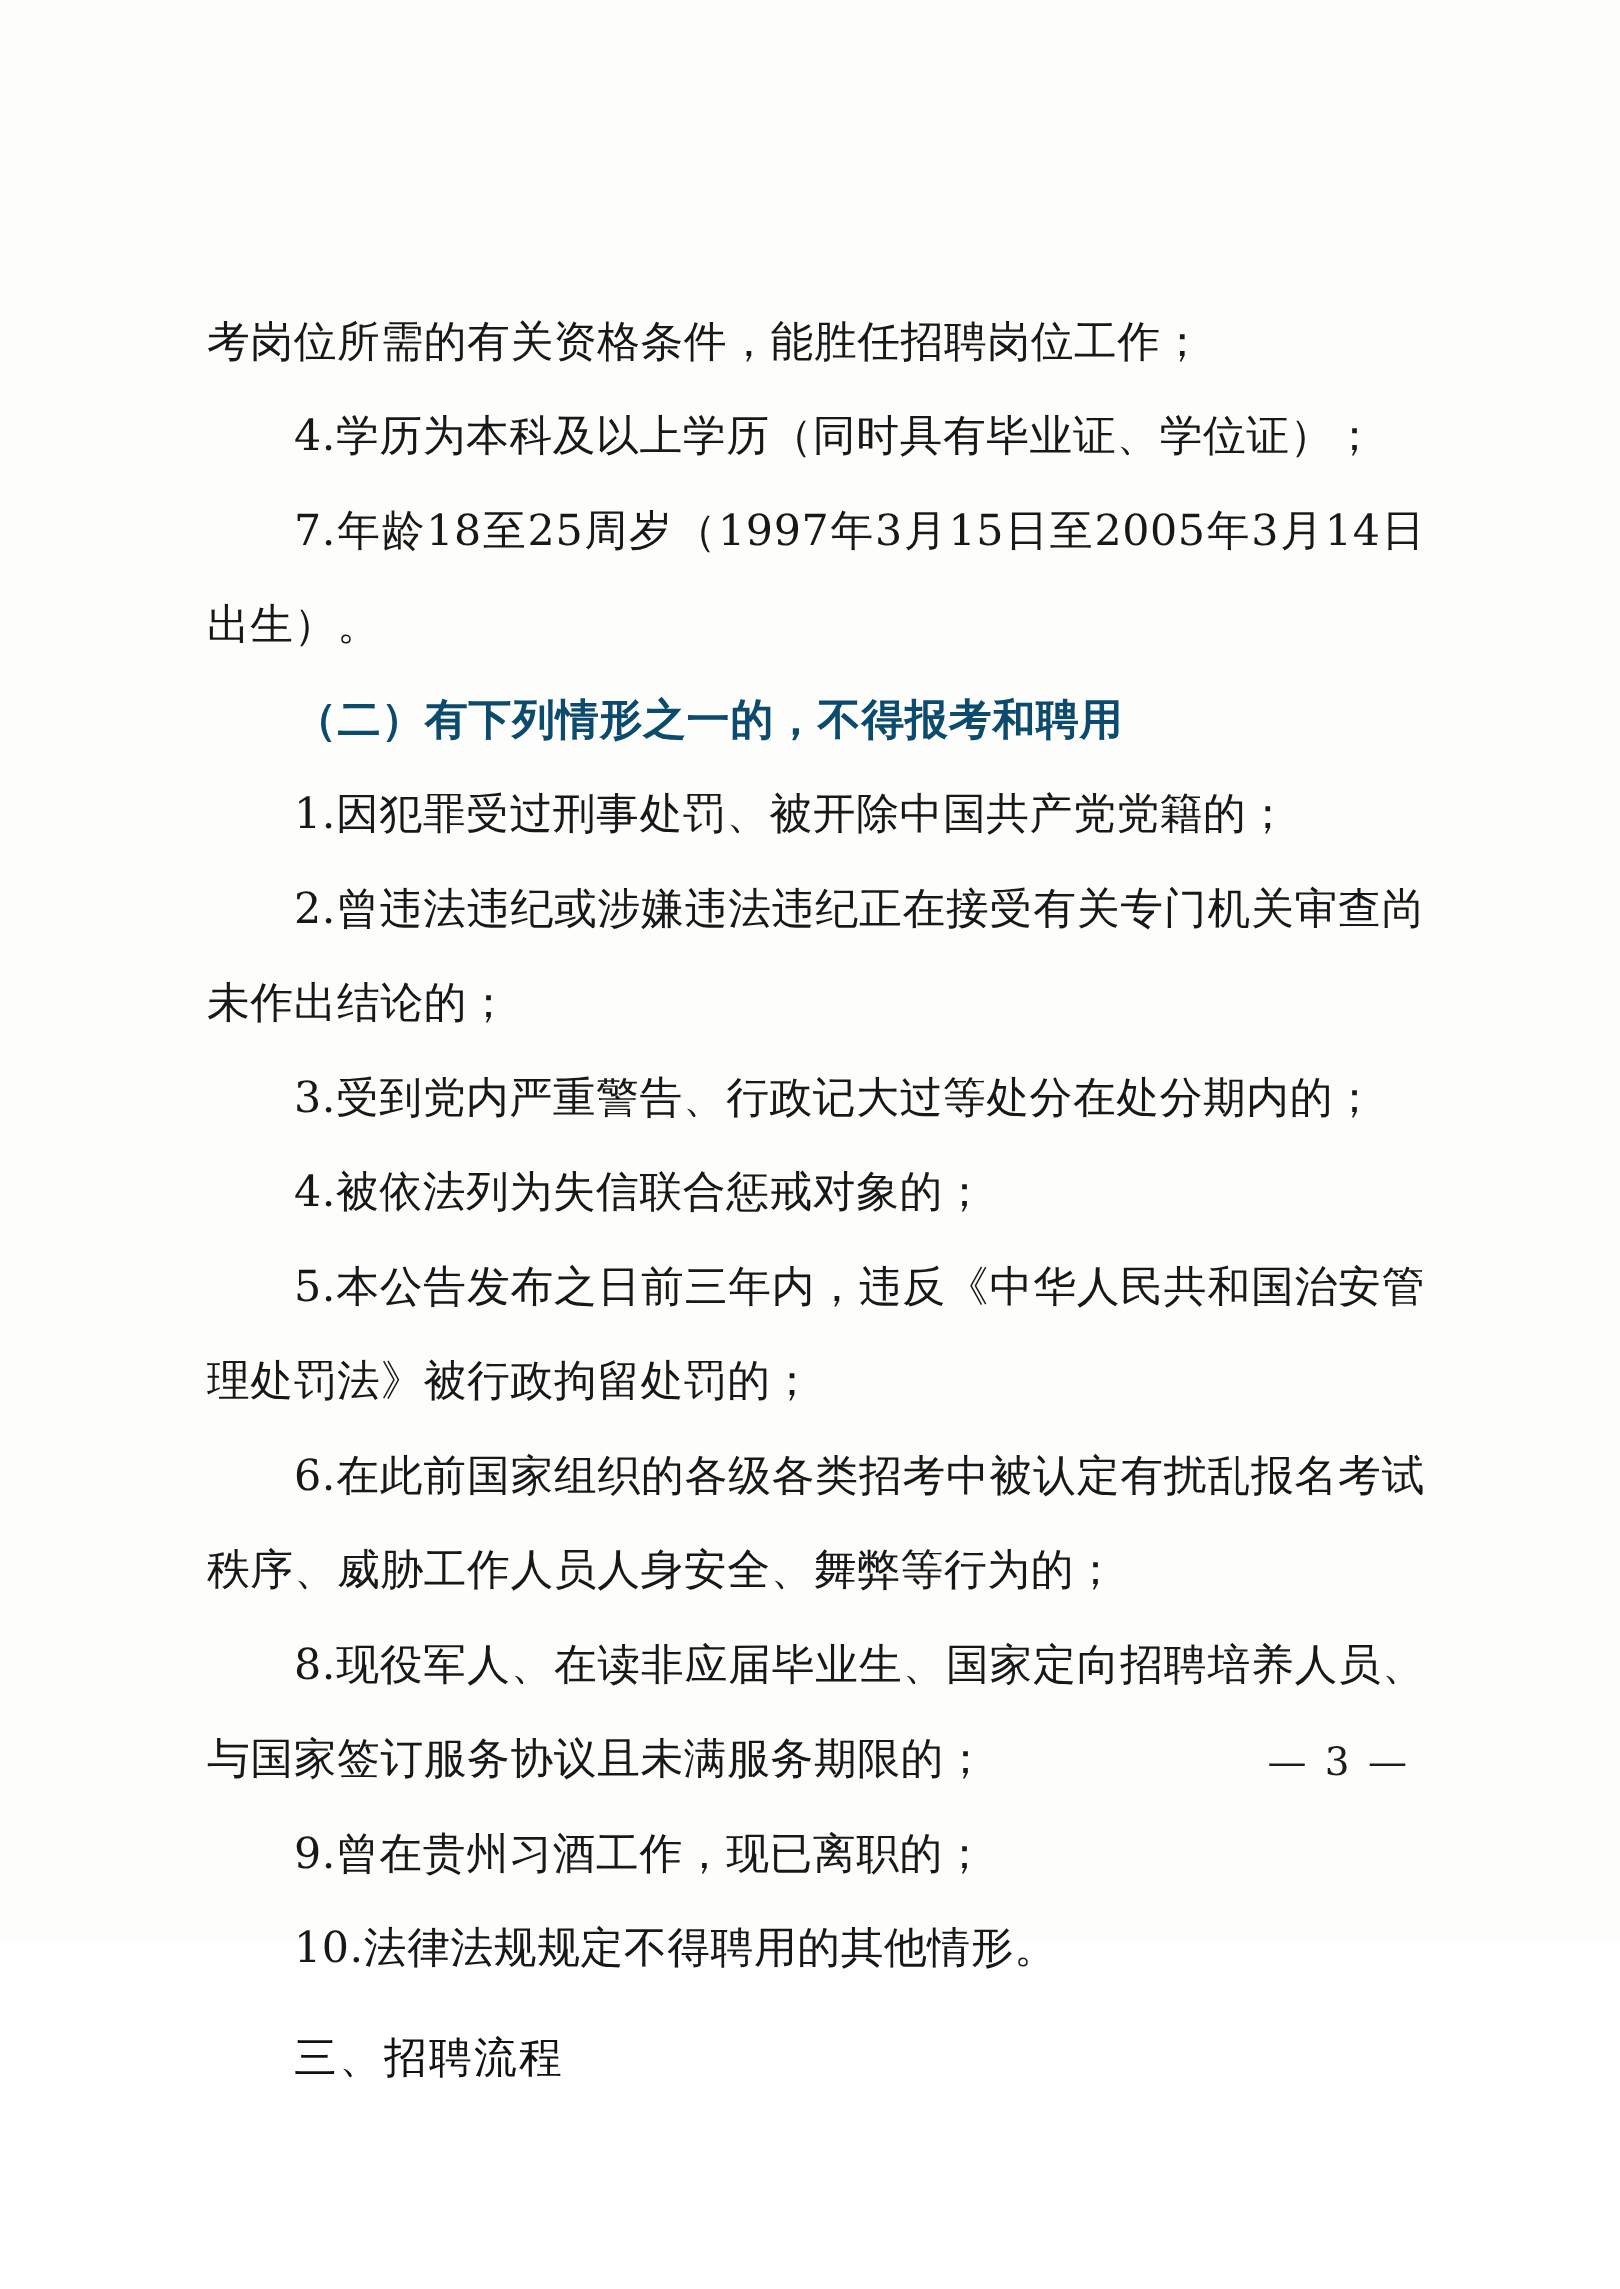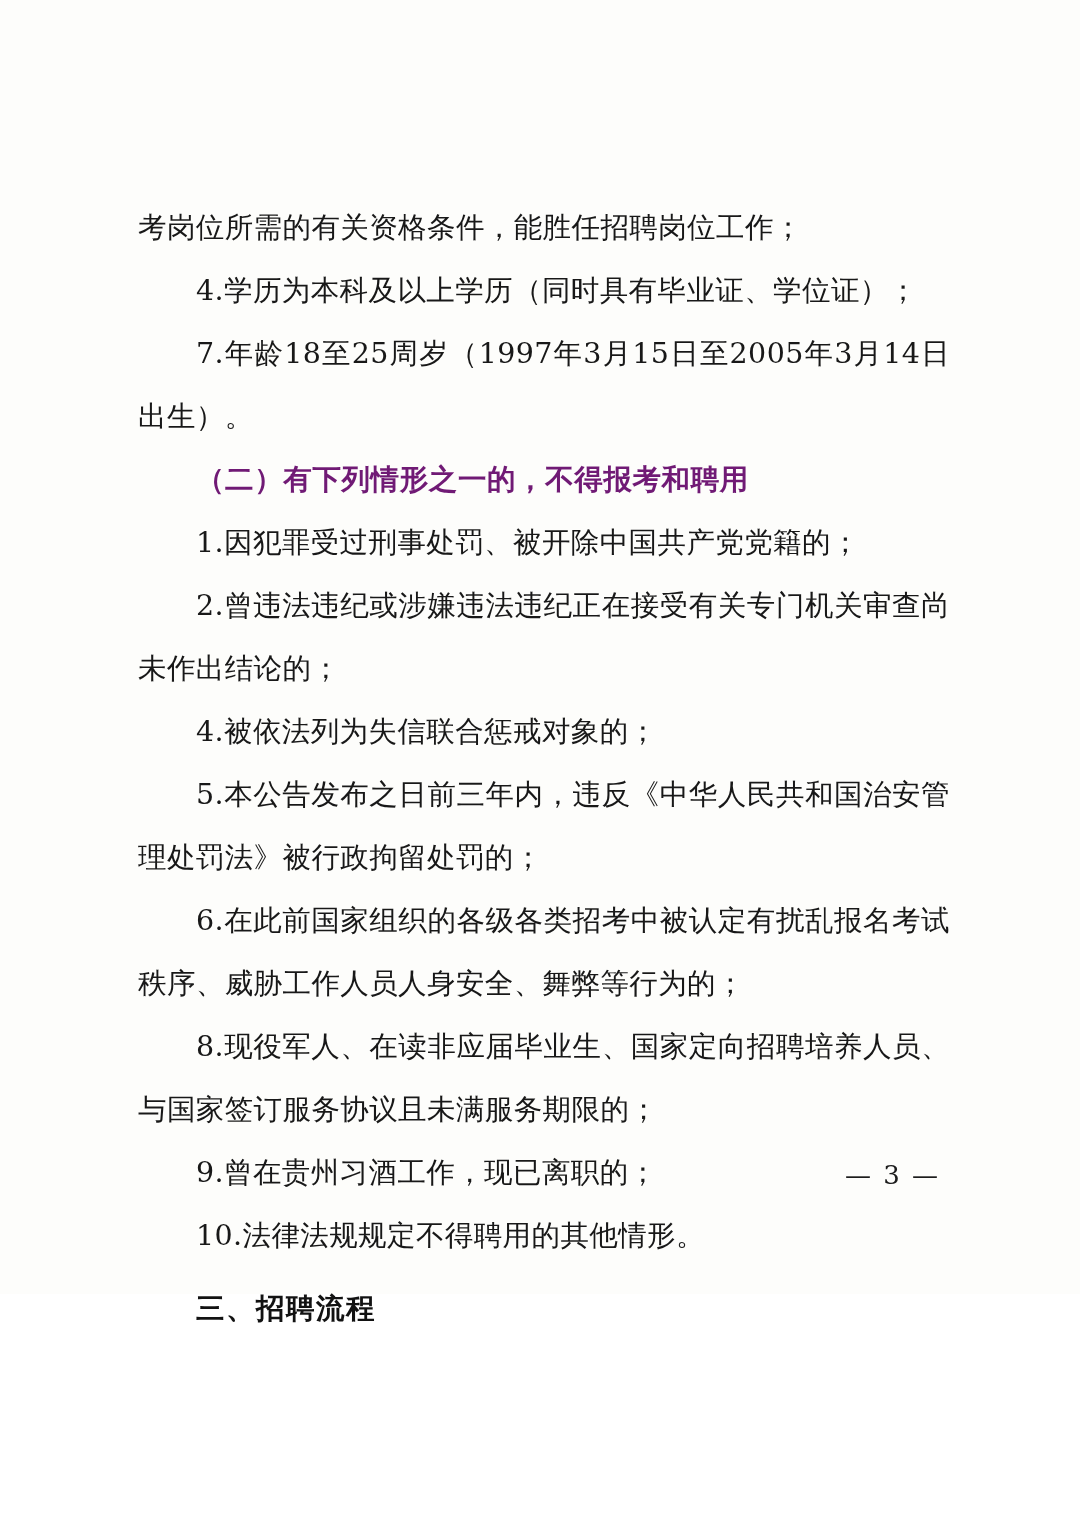--- a/index.html
+++ b/index.html
@@ -41,32 +41,32 @@
   .indent {
     text-indent: 58px;
   }
   .no-indent {
     text-indent: 0;
   }
   .heading {
     font-size: 28.5px;
     line-height: 63px;
     text-indent: 58px;
-    font-weight: bold;
+    font-weight: normal;
     margin: 0;
     color: #121212;
     letter-spacing: 1.5px;
   }
   .subheading {
     font-size: 28.5px;
     line-height: 63px;
     text-indent: 58px;
     font-weight: bold;
     margin: 0;
-    color: #701a75;
+    color: #0c4a6e;
     letter-spacing: 0.6px;
   }
   .spacer-top {
     margin-top: 10px;
   }
   .page-number {
     position: absolute;
     right: 140px;
     bottom: 104px;
     font-size: 26px;
@@ -87,20 +87,21 @@
     <p class="para indent">4.学历为本科及以上学历（同时具有毕业证、学位证）；</p>
 
     <p class="para indent">7.年龄18至25周岁（1997年3月15日至2005年3月14日出生）。</p>
 
     <p class="subheading">（二）有下列情形之一的，不得报考和聘用</p>
 
     <p class="para indent">1.因犯罪受过刑事处罚、被开除中国共产党党籍的；</p>
 
     <p class="para indent">2.曾违法违纪或涉嫌违法违纪正在接受有关专门机关审查尚未作出结论的；</p>
 
+    <p class="para indent">3.受到党内严重警告、行政记大过等处分在处分期内的；</p>
 
     <p class="para indent">4.被依法列为失信联合惩戒对象的；</p>
 
     <p class="para indent">5.本公告发布之日前三年内，违反《中华人民共和国治安管理处罚法》被行政拘留处罚的；</p>
 
     <p class="para indent">6.在此前国家组织的各级各类招考中被认定有扰乱报名考试秩序、威胁工作人员人身安全、舞弊等行为的；</p>
 
     <p class="para indent">8.现役军人、在读非应届毕业生、国家定向招聘培养人员、与国家签订服务协议且未满服务期限的；</p>
 
     <p class="para indent">9.曾在贵州习酒工作，现已离职的；</p>

